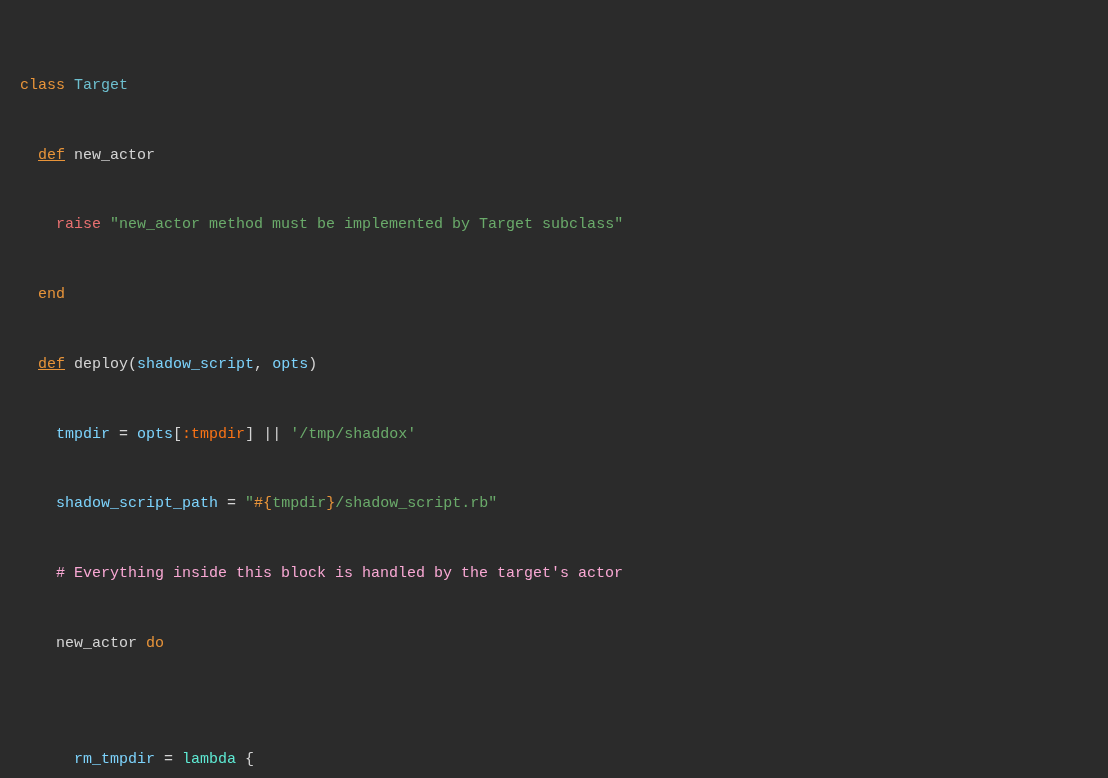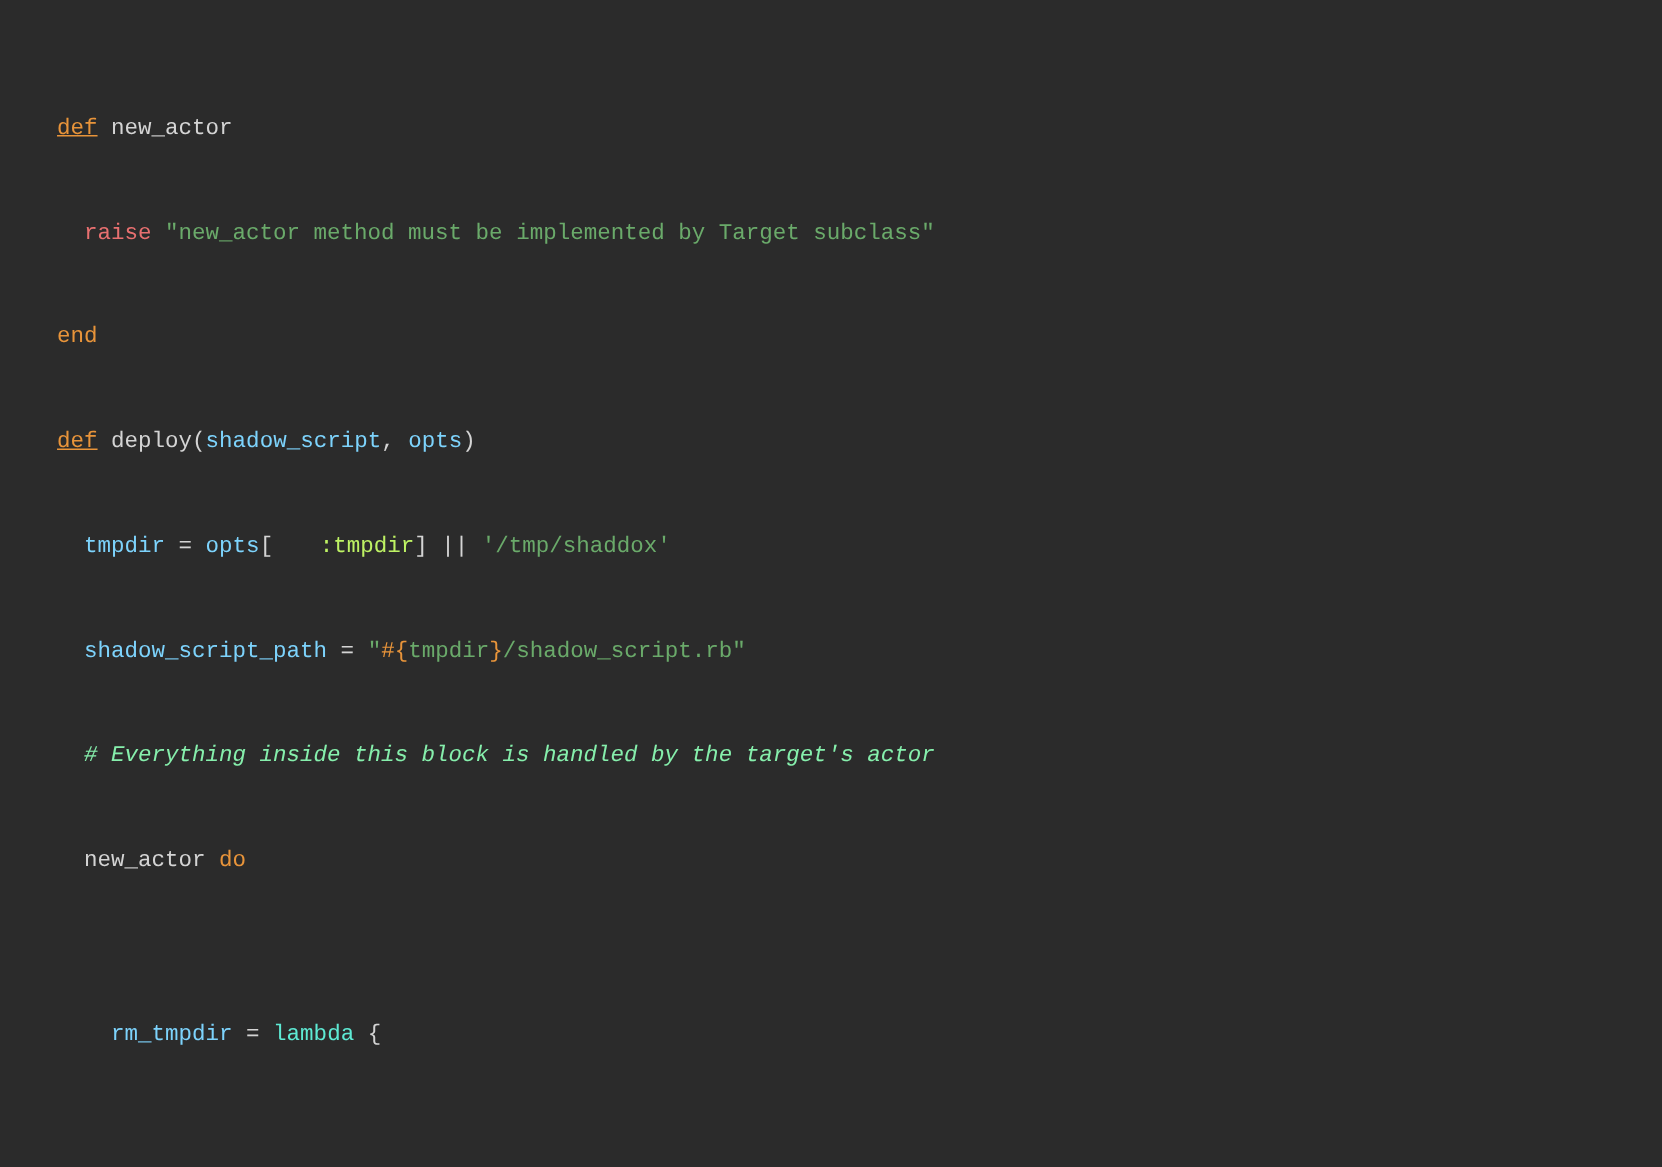--- a/index.html
+++ b/index.html
@@ -36,33 +36,34 @@
     .kw-def     { color: #e8943a; text-decoration: underline; }  
     .kw-raise   { color: #e87070; }  
     .kw-end     { color: #e8943a; }  
     .kw-do      { color: #e8943a; }  
     .kw-lambda  { color: #5eead4; }  
 
     .cn-target  { color: #6dbfcf; }  
     .fn-name    { color: #d4d4d4; }  
 
     .str        { color: #6aaa6a; }  
-    .sym        { color: #bef264; margin-left: 31px; }  
-    .comment    { color: #86efac; font-style: italic; }  
+    .sym        { color: #f97316; }  
+    .comment    { color: #f9a8d4; }  
     .var        { color: #7dd3fc; }  
     .op         { color: #d4d4d4; }  
     .punc       { color: #d4d4d4; }  
     .interp     { color: #6aaa6a; }  
     .interp-br  { color: #e8943a; }  
   </style>
 </head>
 <body>
 
 <div class="code-container">
 
+  <span class="line"><span class="kw-class">class</span> <span class="cn-target">Target</span></span>
   <span class="line">  <span class="kw-def">def</span> <span class="fn-name">new_actor</span></span>
   <span class="line">    <span class="kw-raise">raise</span> <span class="str">"new_actor method must be implemented by Target subclass"</span></span>
   <span class="line">  <span class="kw-end">end</span></span>
   <span class="line">  <span class="kw-def">def</span> <span class="fn-name">deploy</span><span class="punc">(</span><span class="var">shadow_script</span><span class="punc">,</span> <span class="var">opts</span><span class="punc">)</span></span>
   <span class="line">    <span class="var">tmpdir</span> <span class="op">=</span> <span class="var">opts</span><span class="punc">[</span><span class="sym">:tmpdir</span><span class="punc">]</span> <span class="op">||</span> <span class="str">'/tmp/shaddox'</span></span>
   <span class="line">    <span class="var">shadow_script_path</span> <span class="op">=</span> <span class="str">"</span><span class="interp-br">#{</span><span class="interp">tmpdir</span><span class="interp-br">}</span><span class="str">/shadow_script.rb"</span></span>
   <span class="line">    <span class="comment"># Everything inside this block is handled by the target's actor</span></span>
   <span class="line">    <span class="fn-name">new_actor</span> <span class="kw-do">do</span></span>
   <span class="line"></span>
   <span class="line">      <span class="var">rm_tmpdir</span> <span class="op">=</span> <span class="kw-lambda">lambda</span> <span class="punc">{</span></span>

